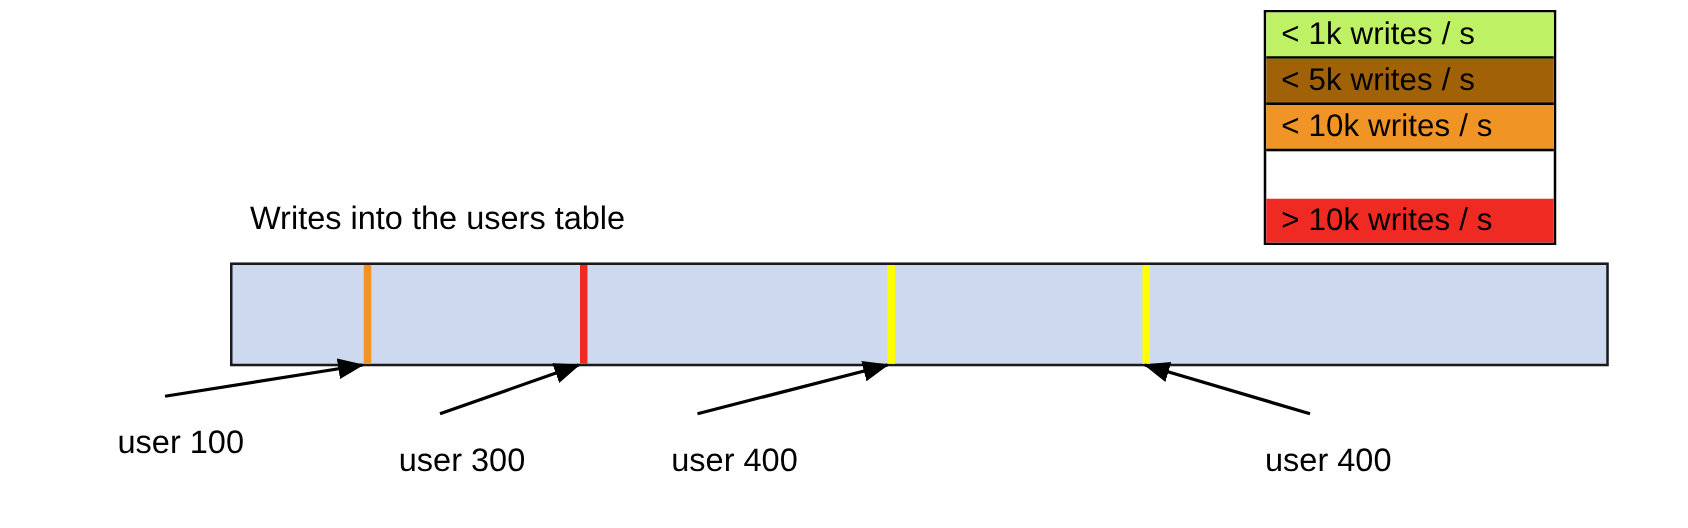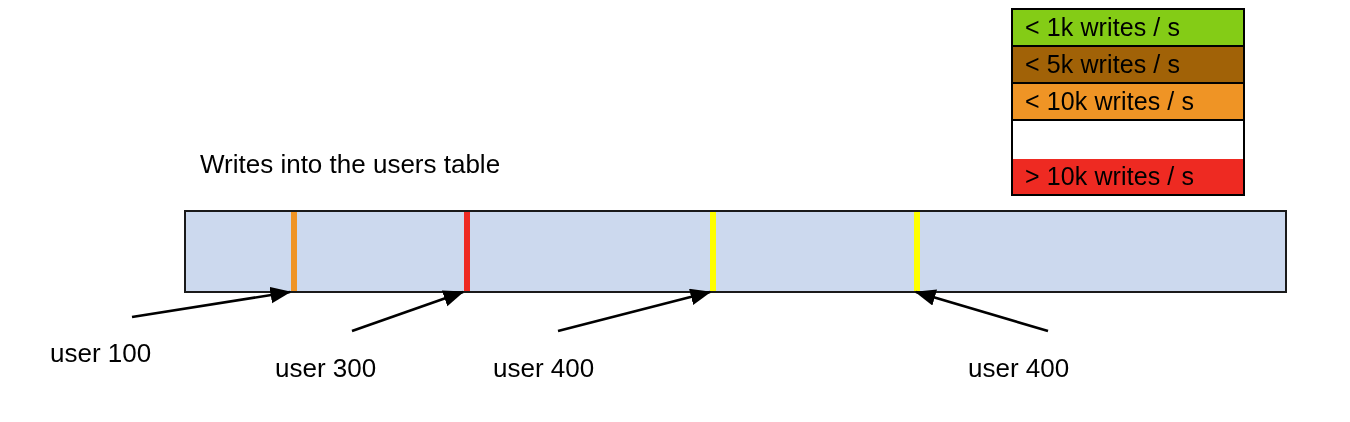--- a/index.html
+++ b/index.html
@@ -41,21 +41,21 @@
     font-size: 25px;
     line-height: 1;
     letter-spacing: 0.1px;
     white-space: nowrap;
   }
 
   
   #caption {
     position: absolute;
     left: 200px;
-    top: 151px;
+    top: 161px;
     font-size: 26px;
     line-height: 1;
     white-space: nowrap;
   }
 
   
   #bar {
     position: absolute;
     left: 184px;
     top: 210px;
@@ -81,20 +81,21 @@
     height: 422px;
     pointer-events: none;
   }
 
   
   .user-label {
     position: absolute;
     font-size: 26px;
     line-height: 1;
     white-space: nowrap;
+    margin-left: 44px;
   }
 </style>
 </head>
 <body>
 
 <div id="caption">Writes into the users table</div>
 
 <div id="bar">
     <div class="stripe" style="left: 105px; background: rgb(239, 148, 37);"></div>
     <div class="stripe" style="left: 278px; background: rgb(238, 42, 34);"></div>
@@ -117,21 +118,21 @@
 </svg>
 
 <div id="user-labels">
     <div class="user-label" style="left: 50px; top: 340px;">user 100</div>
     <div class="user-label" style="left: 275px; top: 355px;">user 300</div>
     <div class="user-label" style="left: 493px; top: 355px;">user 400</div>
     <div class="user-label" style="left: 968px; top: 355px;">user 400</div>
   </div>
 
 <div id="legend">
-    <div class="legend-row" style="background: #84cc16;">
+    <div class="legend-row" style="background: #bef264;">
       <span class="legend-label">&lt; 1k writes / s</span>
     </div>
     <div class="legend-row" style="background: #a16207;">
       <span class="legend-label">&lt; 5k writes / s</span>
     </div>
     <div class="legend-row" style="background: rgb(239, 148, 37);">
       <span class="legend-label">&lt; 10k writes / s</span>
     </div>
     <div class="legend-row" style="background: rgb(238, 42, 34);">
       <span class="legend-label">&gt; 10k writes / s</span>

